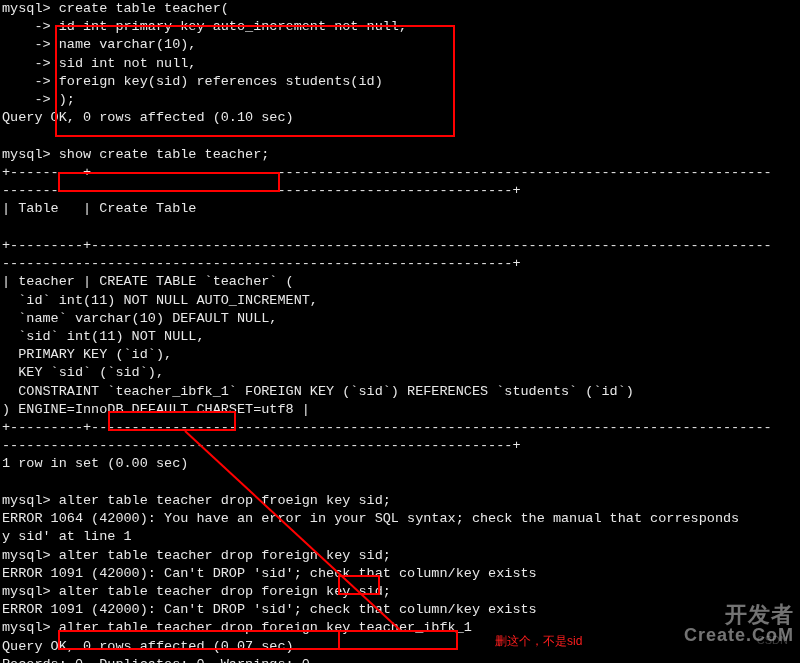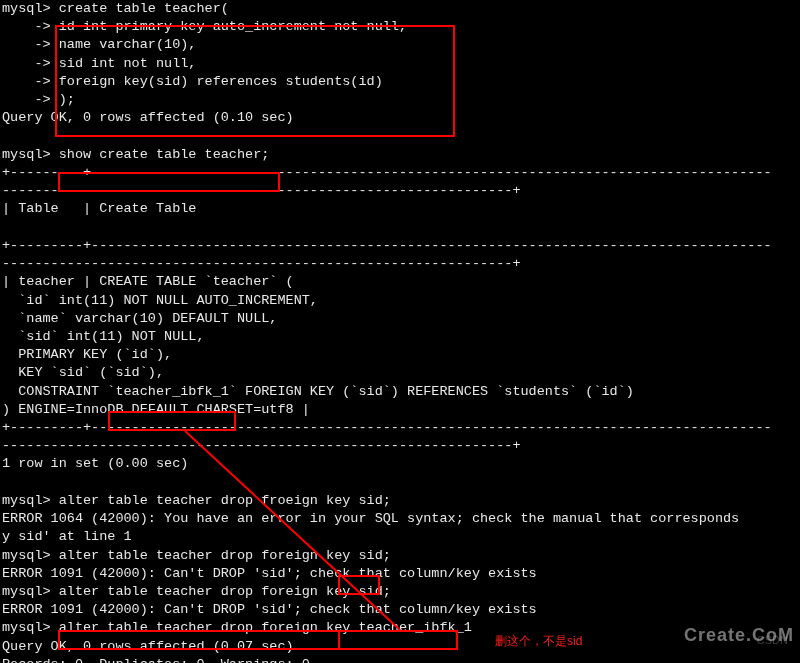--- a/index.html
+++ b/index.html
@@ -122,15 +122,16 @@
   <div class="box" style="left:338px; top:605px; width:120px; height:20px;"></div>
 
   <svg class="arrow-line" width="800" height="663">
     <line x1="185" y1="406" x2="400" y2="605" stroke="#ff0000" stroke-width="2"></line>
   </svg>
 
   <div class="anno" style="left:495px; top:608px;">删这个，不是sid</div>
 </div>
 
 <div class="watermark">
+  <div>开发者</div>
   <div style="font-size:18px;">Create.CoM</div>
 </div>
 <div class="csdn-wm">CSDN</div>
 
 </body></html>

